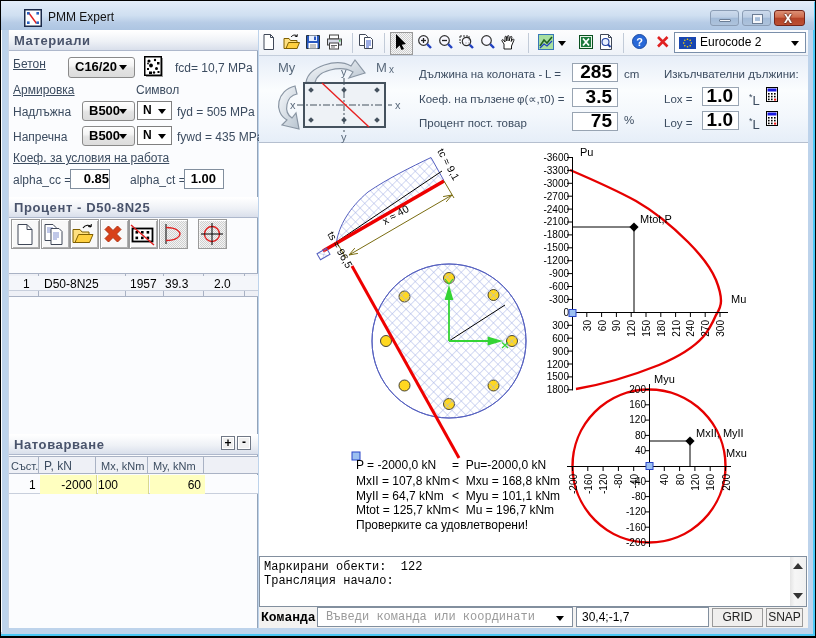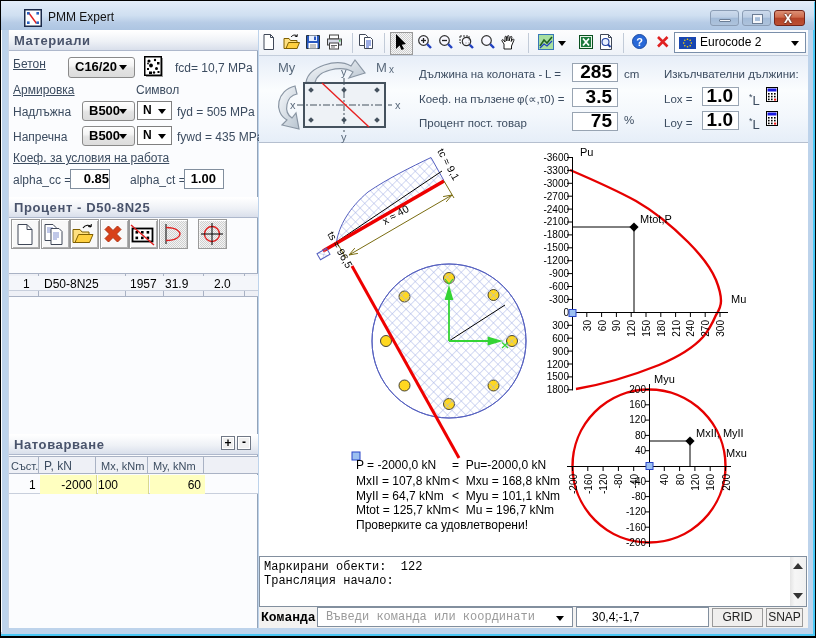--- a/index.html
+++ b/index.html
@@ -177,21 +177,21 @@
     <span class="thc" style="left:0;width:30px">No</span>
     <span class="thc" style="left:31px;width:86px">Име</span>
     <span class="thc" style="left:118px;width:37px;padding-left:7px">Ab</span>
     <span class="thc" style="left:156px;width:39px;padding-left:6px">As</span>
     <span class="thc" style="left:196px;width:40px;padding-left:8px">%</span>
   </div>
   <div style="position:absolute;left:0;top:246px;width:249px;height:15px;background:#f4f6fa;border-bottom:1px solid #c8cfdc">
     <span class="cell" style="left:14px;top:1px">1</span>
     <span class="cell" style="left:35px;top:1px">D50-8N25</span>
     <span class="cell" style="left:121px;top:1px">1957</span>
-    <span class="cell" style="left:156px;top:1px">31.9</span>
+    <span class="cell" style="left:156px;top:1px">39.3</span>
     <span class="cell" style="left:205px;top:1px">2.0</span>
   </div>
 
   <div class="ghead" style="top:404px">Натоварване</div>
   <div style="position:absolute;left:212px;top:406px;width:14px;height:14px;background:#f0f0f0;border:1px solid #707886;box-shadow:0 0 0 1px #fff inset;text-align:center;line-height:12px;font-size:12px;font-weight:bold">+</div>
   <div style="position:absolute;left:228px;top:406px;width:14px;height:14px;background:#f0f0f0;border:1px solid #707886;box-shadow:0 0 0 1px #fff inset;text-align:center;line-height:10px;font-size:12px;font-weight:bold">-</div>
   <div class="thead" style="left:0;top:426px;width:249px;height:18px">
     <span class="thc" style="left:0;width:30px;line-height:18px;font-size:11px;padding-left:2px">Съст.</span>
     <span class="thc" style="left:31px;width:56px;line-height:18px">P, kN</span>
     <span class="thc" style="left:88px;width:51px;line-height:18px;font-size:11px">Mx, kNm</span>
@@ -636,17 +636,17 @@
     <div style="position:absolute;left:4px;top:3px">Маркирани обекти:&nbsp;&nbsp;122</div>
     <div style="position:absolute;left:4px;top:17px">Трансляция начало:</div>
     <div style="position:absolute;right:0;top:0;width:16px;height:49px;background:linear-gradient(90deg,#e4e4e4,#f6f6f6 30%,#f0f0f0)">
       <b style="position:absolute;left:3px;top:6px;width:0;height:0;border-left:5px solid transparent;border-right:5px solid transparent;border-bottom:6px solid #333"></b>
       <b style="position:absolute;left:3px;top:36px;width:0;height:0;border-left:5px solid transparent;border-right:5px solid transparent;border-top:6px solid #333"></b>
     </div>
   </div>
   <div id="cmdbar">
     <div style="position:absolute;left:2px;top:3px;font-family:'Liberation Mono',monospace;font-weight:bold;font-size:13px">Команда:</div>
     <div style="position:absolute;left:58px;top:0;width:256px;height:20px;background:#fff;border:1px solid #828f9e;font-family:'Liberation Mono',monospace;font-size:12px;color:#9a9a9a;line-height:18px;padding-left:8px">Въведи команда или координати<b style="position:absolute;right:8px;top:8px;width:0;height:0;border-left:4px solid transparent;border-right:4px solid transparent;border-top:5px solid #000"></b></div>
-    <div style="position:absolute;left:317px;top:0;width:133px;height:20px;background:#fff;border:1px solid #828f9e;font-size:12px;line-height:18px;padding-left:15px">30,4;-1,7</div>
+    <div style="position:absolute;left:317px;top:0;width:133px;height:20px;background:#fff;border:1px solid #828f9e;font-size:12px;line-height:18px;padding-left:5px">30,4;-1,7</div>
     <div style="position:absolute;left:453px;top:1px;width:51px;height:19px;background:#f0efee;border:1px solid #9a9a9a;font-size:12px;text-align:center;line-height:17px;color:#222">GRID</div>
     <div style="position:absolute;left:507px;top:1px;width:37px;height:19px;background:#f0efee;border:1px solid #9a9a9a;font-size:12px;text-align:center;line-height:17px;color:#222">SNAP</div>
   </div>
 </div>
 
 </body></html>

